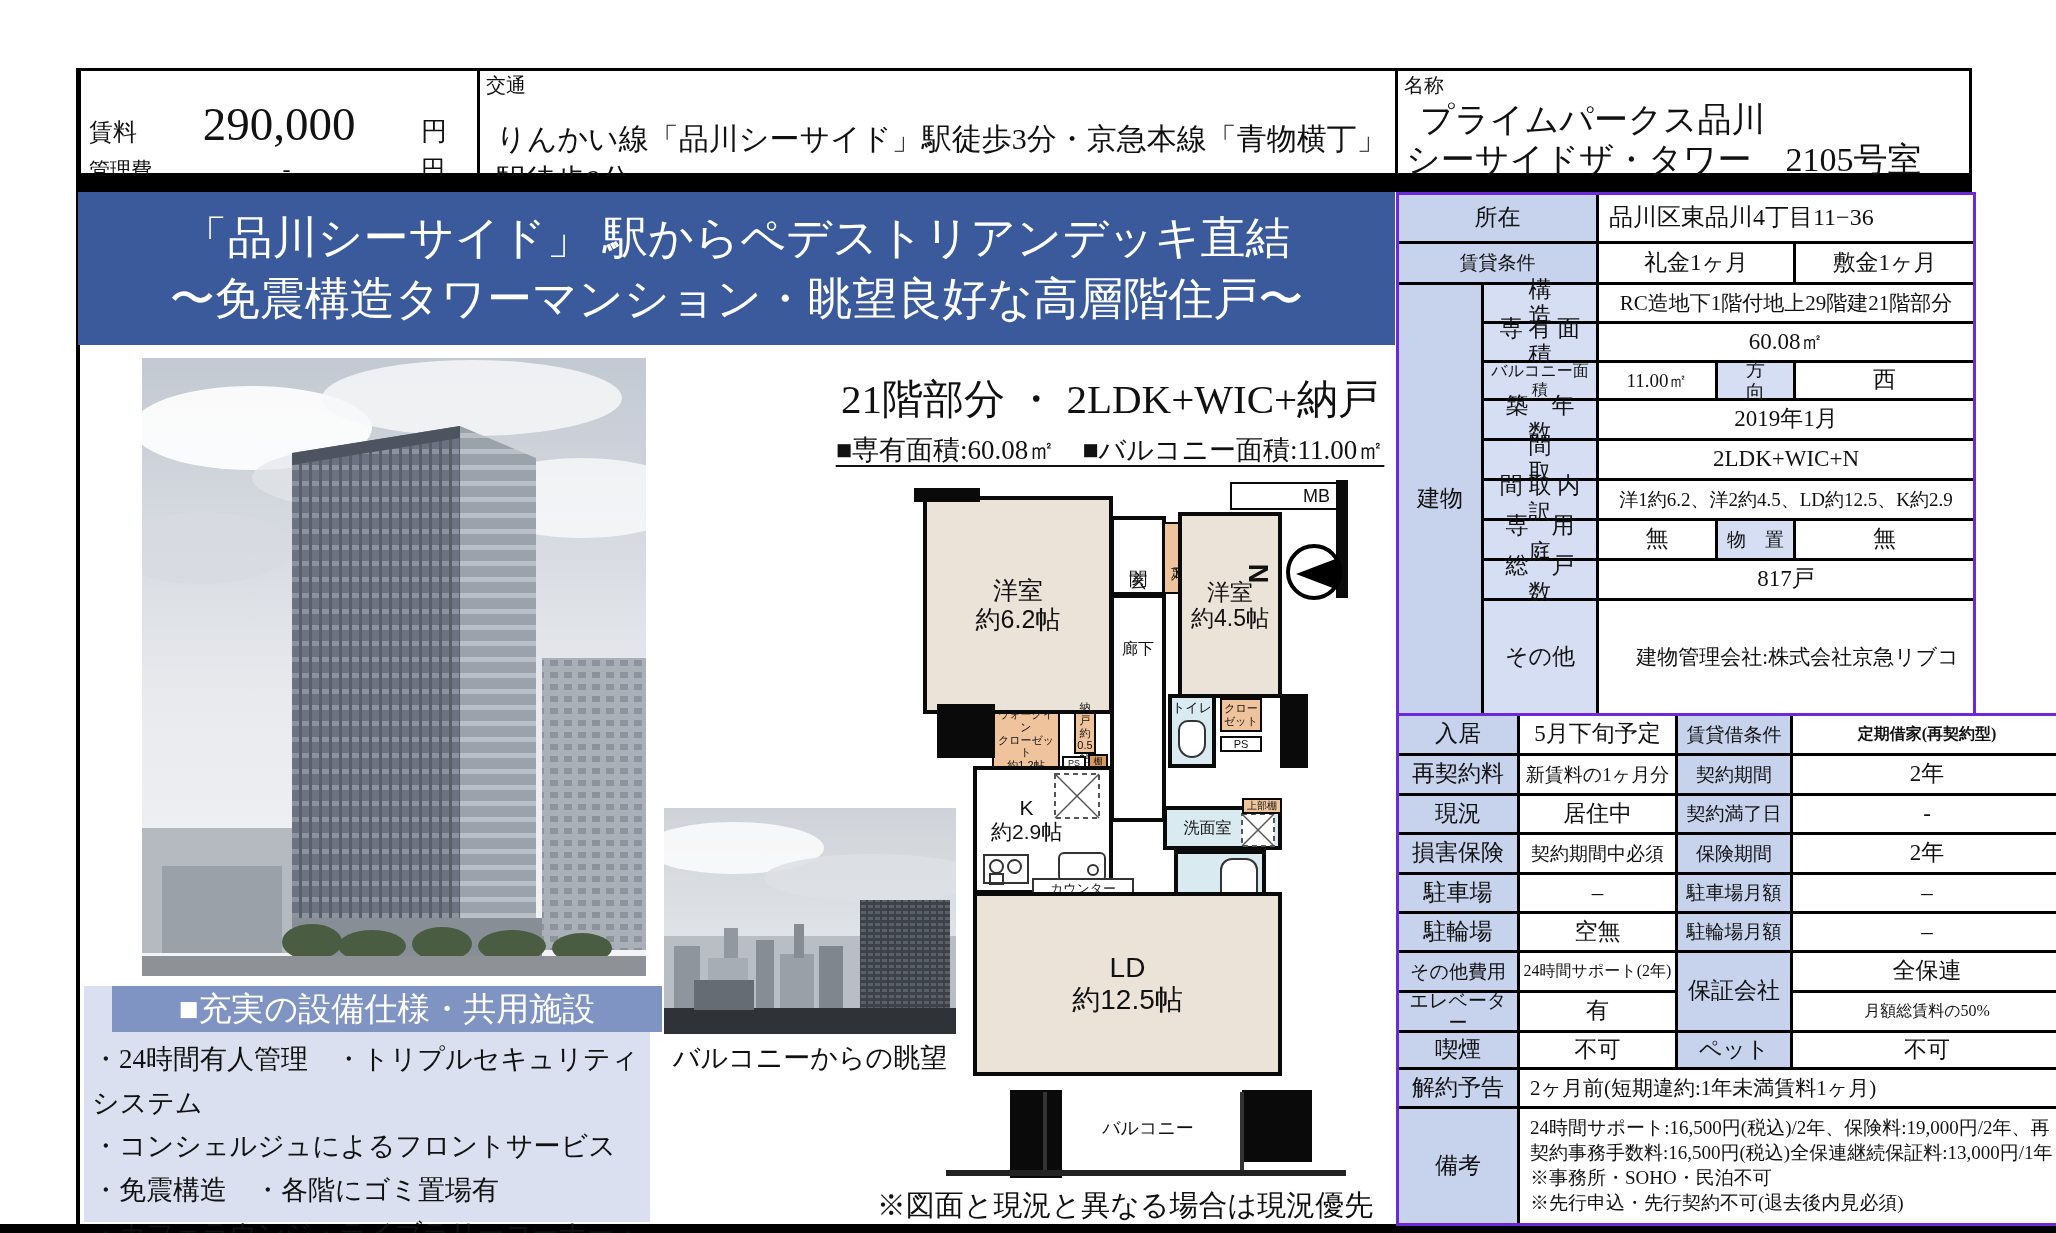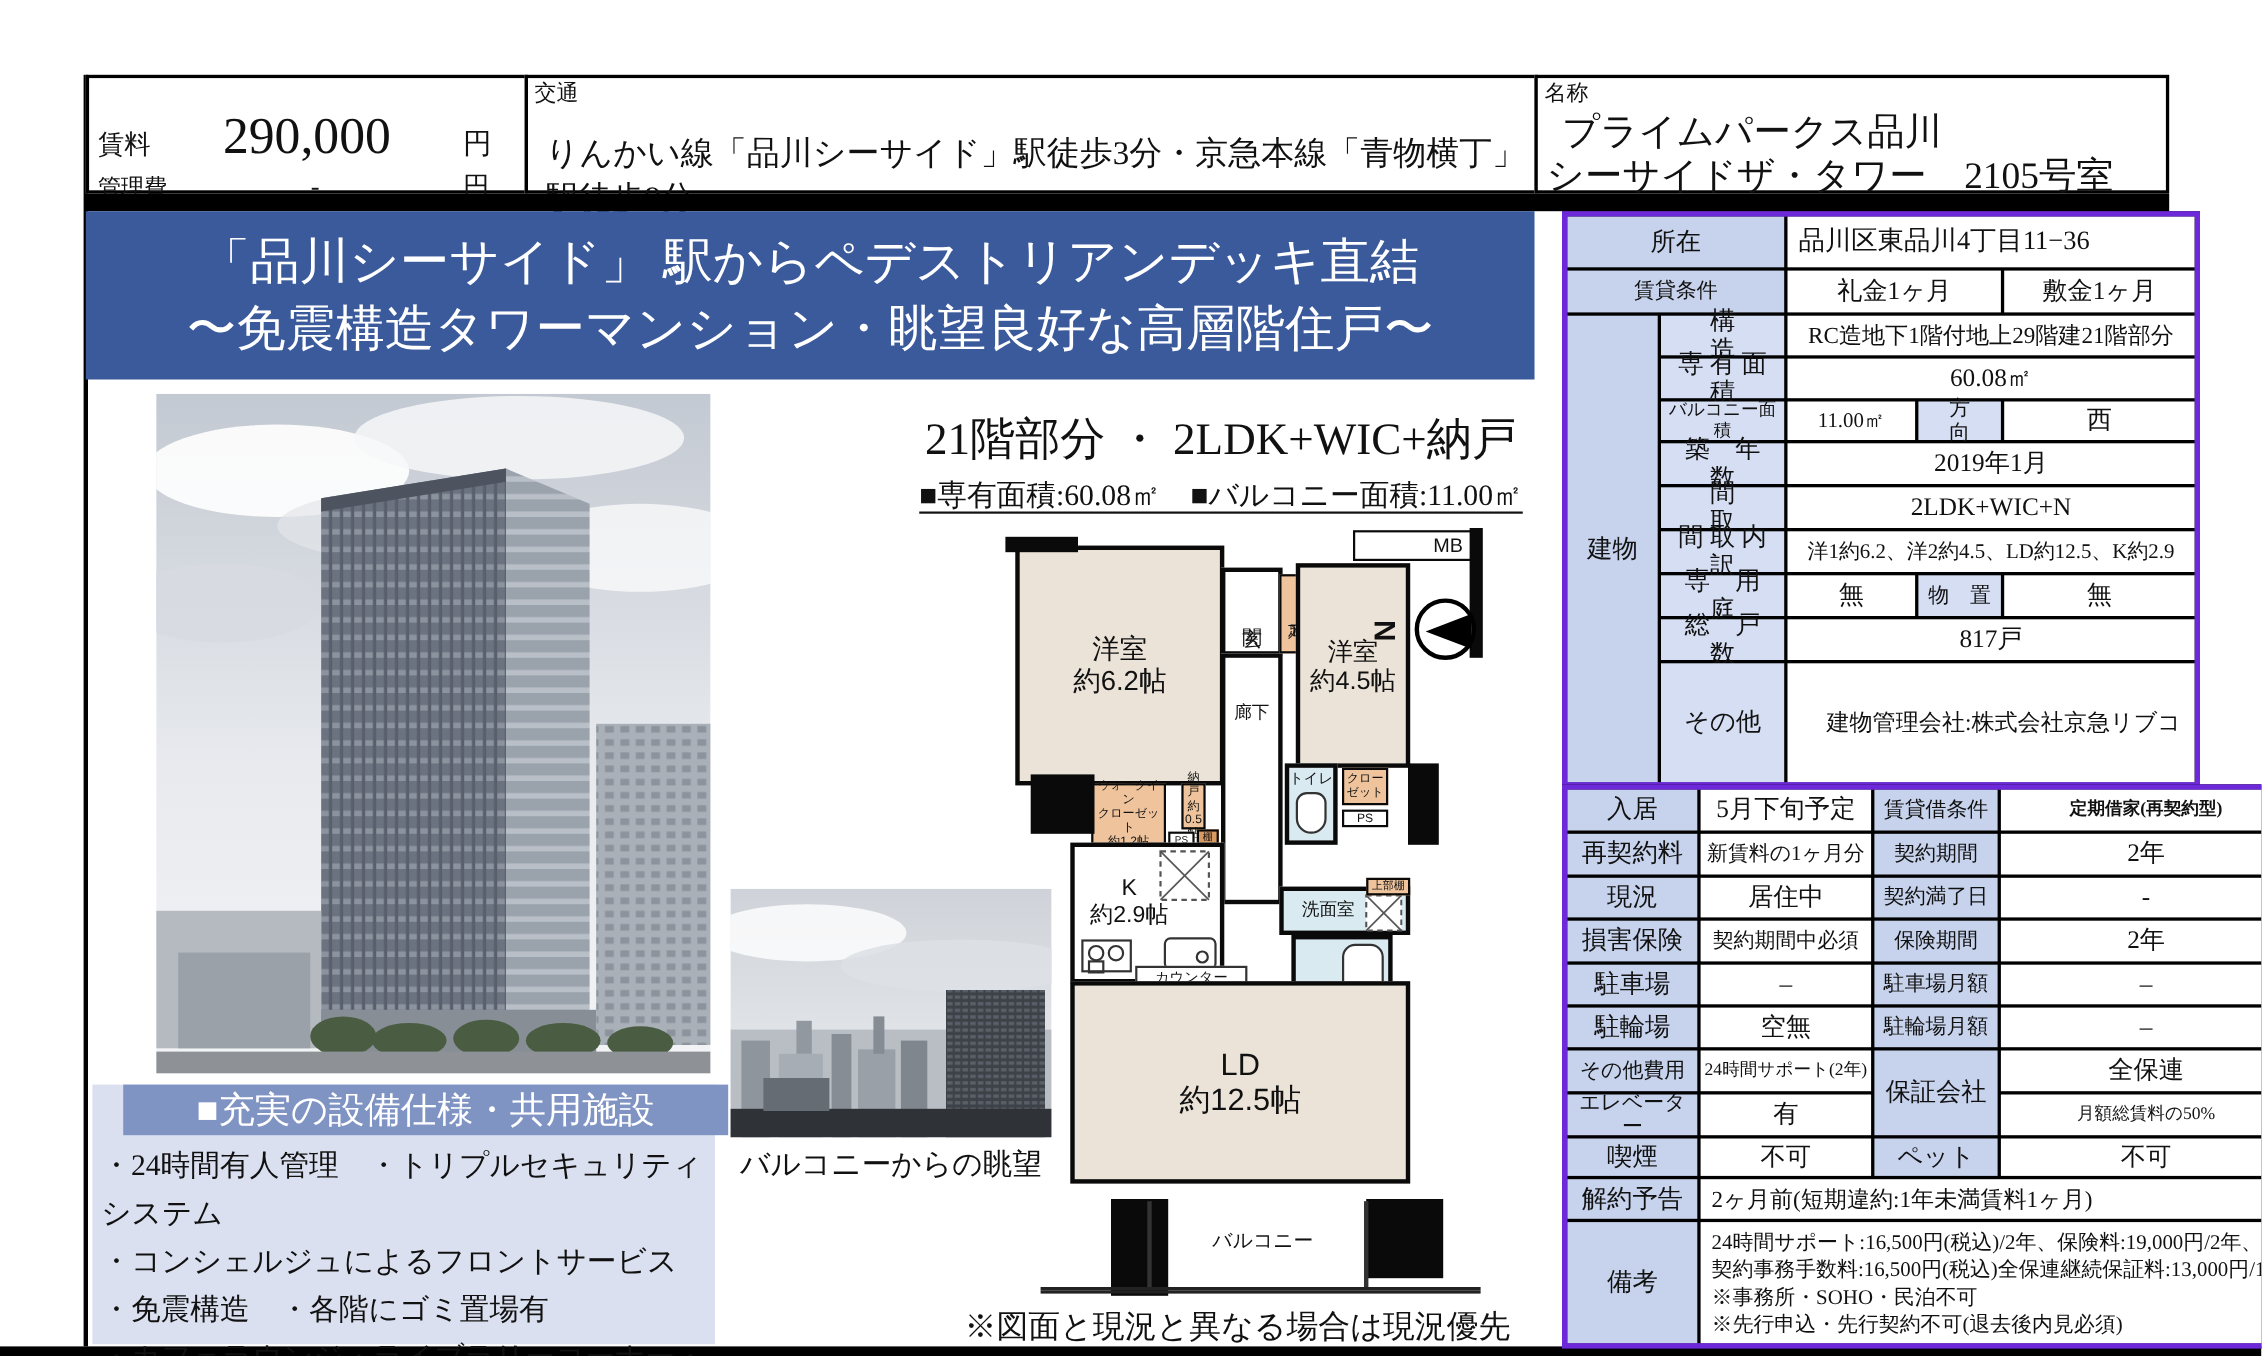--- a/index.html
+++ b/index.html
@@ -4,21 +4,21 @@
 <style>
   html,body{margin:0;padding:0;background:#fff;}
   .stage{position:relative;width:2056px;height:1233px;background:#fff;overflow:hidden;
          font-family:"Liberation Serif","DejaVu Serif",serif;color:#111;}
   .abs{position:absolute;box-sizing:border-box;}
   .pre{white-space:pre-line;}
   
   .hbox{border:3px solid #000;background:#fff;}
   .lbl-s{font-size:20px;line-height:1;}
   
-  .g{position:absolute;display:grid;gap:3px;background:#000;border:5px solid #6d28d9;box-sizing:border-box;margin-left:24px;}
+  .g{position:absolute;display:grid;gap:3px;background:#000;border:3px solid #6d28d9;box-sizing:border-box;}
   .tc{display:flex;align-items:center;justify-content:center;text-align:center;background:#fff;
       font-size:23px;line-height:1.15;padding:2px;box-sizing:border-box;}
   .h{background:#c7d3ec;}
   .h2{background:#d5def2;}
   .left{justify-content:flex-start;text-align:left;padding-left:10px;}
   .sm{font-size:19px;} .xs{font-size:16px;} .md{font-size:21px;}
   
   .fp{position:absolute;left:898px;top:480px;width:496px;height:714px;
       font-family:"Liberation Sans","DejaVu Sans",sans-serif;}
   .rm{position:absolute;border:4px solid #0a0a0a;box-sizing:border-box;display:flex;

